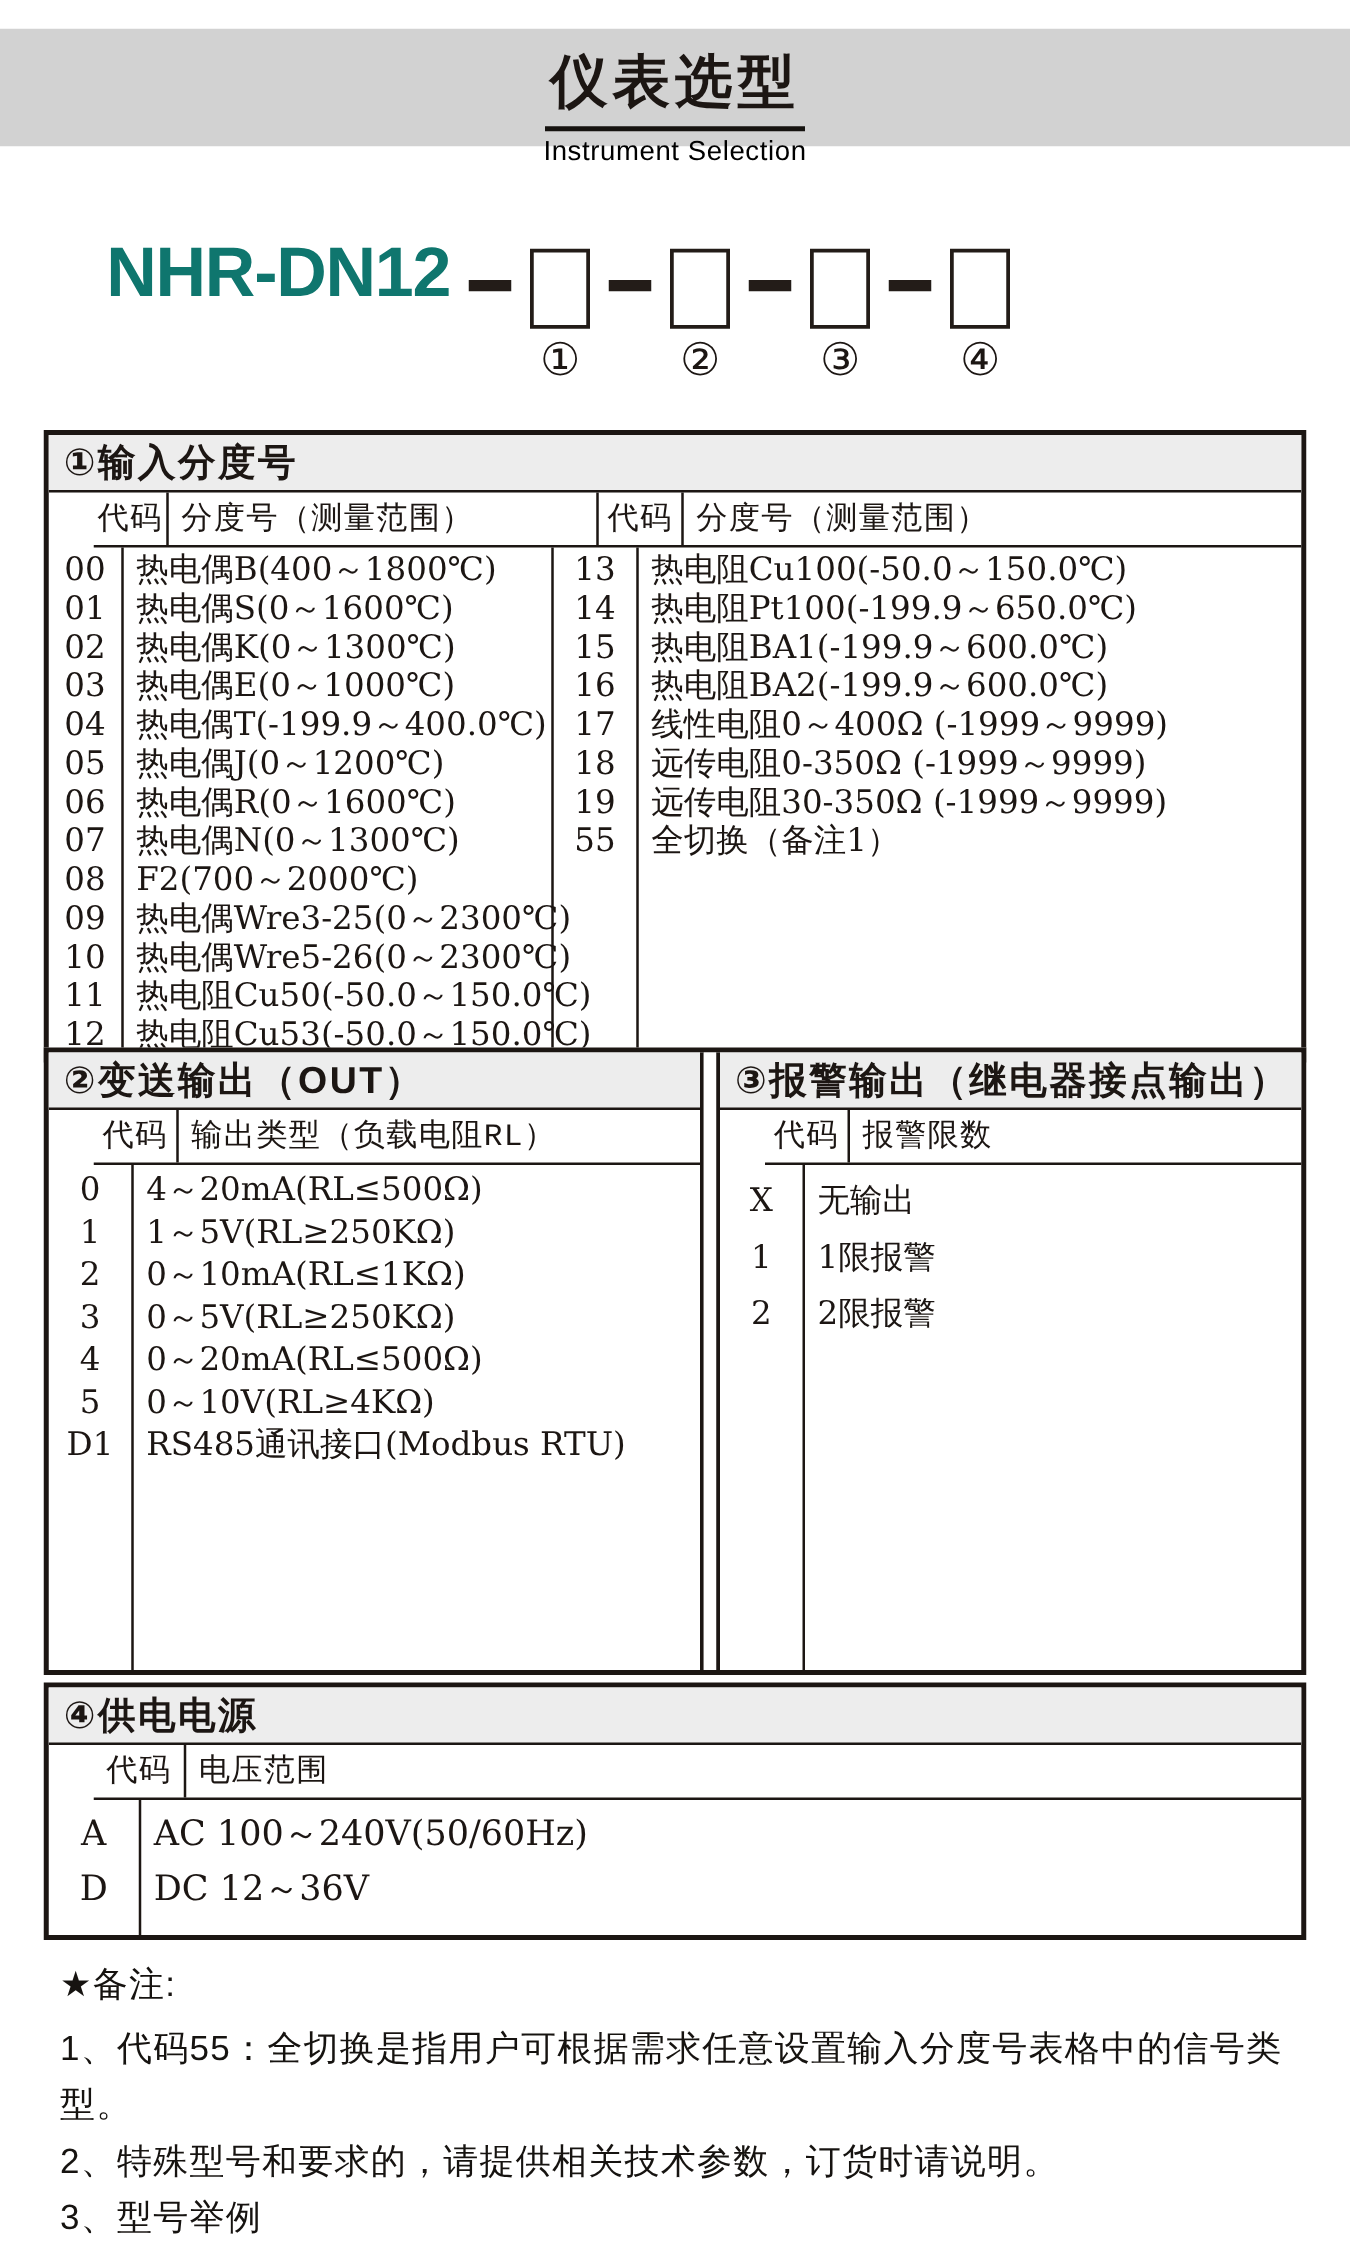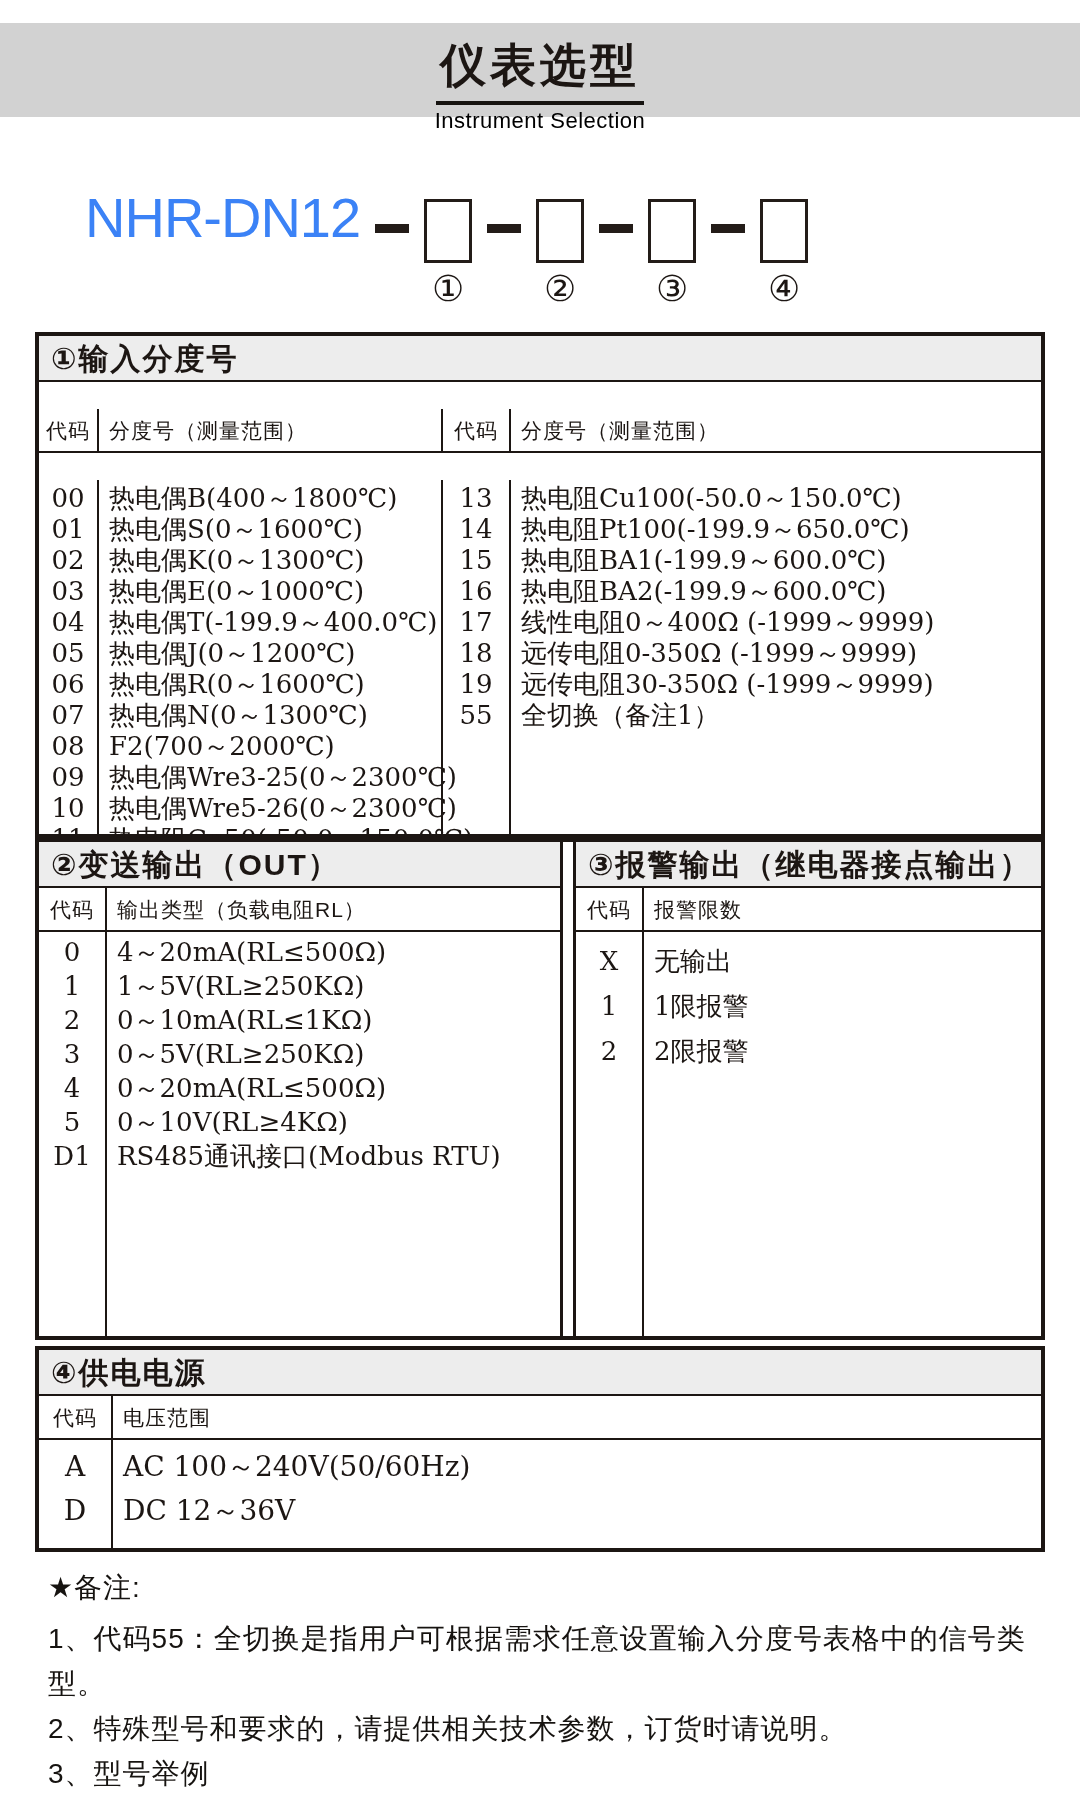--- a/index.html
+++ b/index.html
@@ -16,57 +16,58 @@
   }
   .title {
     display:inline-block; margin-top:12px;
     font-size:46px; font-weight:bold; letter-spacing:4px;
     border-bottom:4px solid #161310; padding:0 4px 4px;
   }
   .subtitle { font-size:22px; color:#000000; margin-top:3px; letter-spacing:0.5px; }
 
   
   .model { position:absolute; top:186px; left:85px; display:flex; align-items:flex-start; }
-  .model-text { font-size:56px; font-weight:normal; line-height:64px; letter-spacing:-1px; color:#3b82f6; }
+  .model-text { font-size:56px; font-weight:bold; line-height:64px; letter-spacing:-1px; color:#0f766e; }
   .dash { width:34px; height:9px; background:#231c18; margin:38px 15px 0 15px; }
   .slot { display:flex; flex-direction:column; align-items:center; }
   .mbox { width:48px; height:64px; border:3px solid #231c18; margin-top:13px; background:#fff; }
   .mcircle { font-size:36px; line-height:42px; margin-top:5px; font-family:"DejaVu Sans",sans-serif; }
 
   
   .tbl {
     position:absolute; left:35px; width:1010px; border:4px solid #1c1613;
     background:#fff; display:flex; flex-direction:column;
   }
   .sec {
     height:46px; line-height:46px; background:#ededed;
     border-bottom:2px solid #1c1613;
     font-weight:bold; font-size:30px; letter-spacing:2px; padding-left:12px;
     flex:0 0 auto;
   }
   .cols {
     display:flex; height:44px; line-height:44px; border-bottom:2px solid #1c1613;
-    font-family:Liberation Sans, sans-serif; font-size:21px; letter-spacing:1px;
+    font-family:Liberation Mono, monospace; font-size:25px; letter-spacing:1px;
     flex:0 0 auto;
+    margin-left:36px;
   }
   .cols .c + .c { border-left:2px solid #1c1613; }
   .c.code { text-align:center; }
   .c.lbl  { padding-left:10px; }
   .tbody { display:flex; flex:1; font-family:"DejaVu Serif","Liberation Serif",serif; font-size:26px;border-radius:18px; }
   .tbody .bcol { padding-top:3px; }
   .tbody .bcol + .bcol { border-left:2px solid #1c1613; }
   .bcol.code .line { text-align:center; }
   .bcol.lbl  .line { padding-left:10px; white-space:nowrap; }
   .lh31 .line { line-height:31px; }
   .lh34 .line { line-height:34px; }
   .lh45 .line { line-height:45px; }
   .lh44 .line { line-height:44px; }
 
   
-  .t1 { top:332px; height:506px;gap:27px; }
+  .t1 { top:344px; height:506px; }
   .w1 { width:58px; }  .w2 { width:344px; }  .w3 { width:68px; }  .w4 { flex:1; }
 
   
   .t23 { top:838px; height:502px; flex-direction:row; }
   .half { display:flex; flex-direction:column; }
   .half .tbody { flex:1; }
   .t2 { width:524px; border-right:3px solid #1c1613; }
   .t3 { flex:1; border-left:3px solid #1c1613; }
   .tgap { width:10px; background:#fff; }
   .cw2 { width:66px; }

